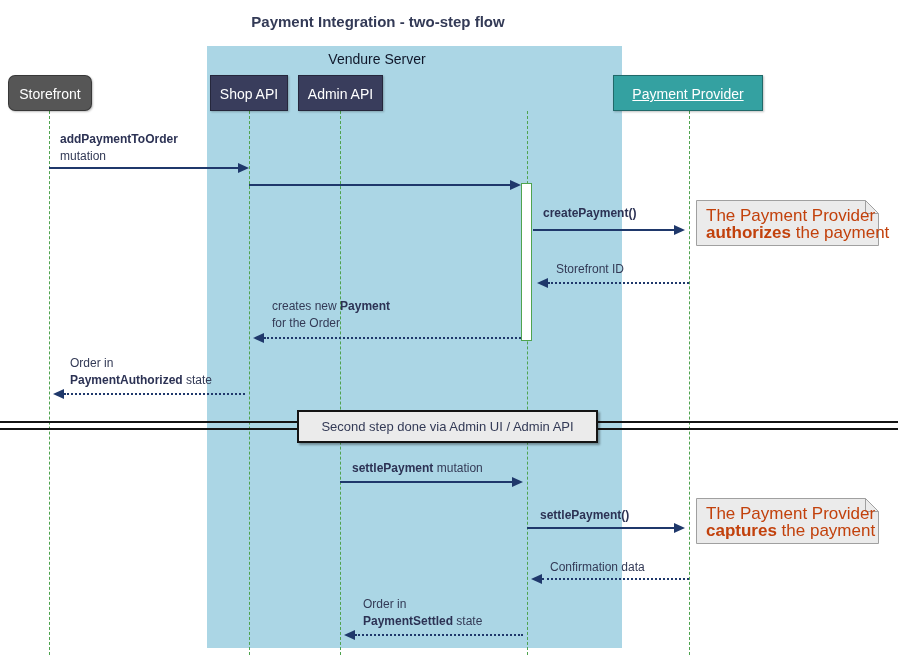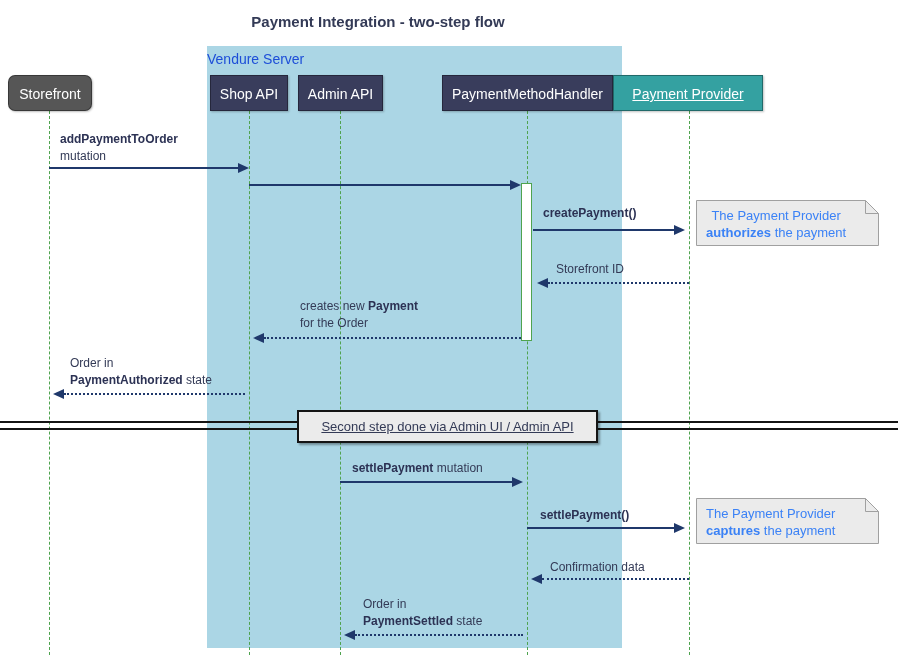--- a/index.html
+++ b/index.html
@@ -5,21 +5,21 @@
   html,body{margin:0;padding:0;background:#fff;}
   #page-root{
     position:relative;width:898px;height:665px;background:#fff;overflow:hidden;
     font-family:"Liberation Sans","DejaVu Sans",sans-serif;color:#333A56;font-size:13px;
   }
   .abs{position:absolute;}
   
   .title{left:0;top:13px;width:756px;text-align:center;font-size:15px;font-weight:bold;color:#333A56;}
   
   .frame{left:207px;top:46px;width:415px;height:602px;background:#ABD6E5;z-index:0;}
-  .frame-label{left:207px;top:51px;width:340px;text-align:left;font-size:14px;color:#1d4ed8;z-index:1;}
+  .frame-label{left:207px;top:51px;width:340px;text-align:center;font-size:14px;color:#0f172a;z-index:1;}
   
   .lifeline{width:0;border-left:1px dashed #4FA34F;top:111px;height:544px;z-index:1;}
   
   .participant{
     top:75px;height:36px;line-height:36px;text-align:center;color:#fff;font-size:14px;
     border:1px solid rgba(0,0,0,0.35);box-shadow:1px 1px 2px rgba(0,0,0,0.25);
     box-sizing:border-box;z-index:3;
   }
   .p-navy{background:#393D5C;}
   .p-gray{background:#565656;border-radius:7px;}
@@ -30,27 +30,27 @@
   .aline{height:0;border-top:2px solid #1F386B;z-index:4;}
   .aline.dotted{border-top:2px dotted #1F386B;}
   .ahead{width:0;height:0;z-index:4;}
   .ahead.right{border-top:5px solid transparent;border-bottom:5px solid transparent;border-left:11px solid #1F386B;}
   .ahead.left{border-top:5px solid transparent;border-bottom:5px solid transparent;border-right:11px solid #1F386B;}
   
   .mlabel{line-height:17px;font-size:12px;color:#333A56;white-space:nowrap;z-index:4;}
   .mlabel b{color:#2C3254;}
   
   .note-box{z-index:4;}
-  .note-text{z-index:5;line-height:17px;font-size:13px;color:#3b82f6;white-space:nowrap;text-align:center;}
+  .note-text{z-index:5;line-height:17px;font-size:17px;color:#c2410c;white-space:nowrap;}
   
   .divider-lines{left:0;top:421px;width:898px;height:5px;border-top:2px solid #141414;border-bottom:2px solid #141414;box-sizing:content-box;z-index:2;}
   .divider-box{
     left:297px;top:410px;width:297px;height:29px;line-height:29px;text-align:center;
     background:#EBEBEB;border:2px solid #141414;box-shadow:2px 2px 2px rgba(0,0,0,0.35);
-    font-size:13px;color:#333A56;z-index:5;text-decoration:underline;
+    font-size:13px;color:#333A56;z-index:5;
   }
 </style>
 </head>
 <body>
 
 <div id="page-root">
 
   <div class="abs title">Payment Integration - two-step flow</div>
 
   <div class="abs frame"></div>
@@ -58,21 +58,20 @@
 
   <div class="abs lifeline" style="left:49px"></div>
   <div class="abs lifeline" style="left:249px"></div>
   <div class="abs lifeline" style="left:340px"></div>
   <div class="abs lifeline" style="left:527px"></div>
   <div class="abs lifeline" style="left:689px"></div>
 
   <div class="abs participant p-gray" style="left:8px;width:84px;">Storefront</div>
   <div class="abs participant p-navy" style="left:210px;width:78px;">Shop API</div>
   <div class="abs participant p-navy" style="left:298px;width:85px;">Admin API</div>
-  <div class="abs participant p-navy" style="left:442px;width:171px;">PaymentMethodHandler</div>
   <div class="abs participant p-teal" style="left:613px;width:150px;text-decoration:underline;">Payment Provider</div>
 
   <div class="abs activation"></div>
 
   <div class="abs mlabel" style="left:60px;top:131px;">
     <div><b>addPaymentToOrder</b></div>
     <div>mutation</div>
   </div>
   <div class="abs aline" style="left:49px;top:167px;width:189px;"></div>
   <div class="abs ahead right" style="left:238px;top:163px;"></div>
@@ -92,21 +91,21 @@
   </div>
   <div class="abs note-text" style="left:706px;top:207px;">
     <div>The Payment Provider</div>
     <div><b>authorizes</b><span> the payment</span></div>
   </div>
 
   <div class="abs mlabel" style="left:556px;top:261px;">Storefront ID</div>
   <div class="abs aline dotted" style="left:548px;top:282px;width:141px;"></div>
   <div class="abs ahead left" style="left:537px;top:278px;"></div>
 
-  <div class="abs mlabel" style="left:272px;top:298px;margin-left:28px;">
+  <div class="abs mlabel" style="left:272px;top:298px;">
     <div><span>creates new </span><b>Payment</b></div>
     <div>for the Order</div>
   </div>
   <div class="abs aline dotted" style="left:264px;top:337px;width:257px;"></div>
   <div class="abs ahead left" style="left:253px;top:333px;"></div>
 
   <div class="abs mlabel" style="left:70px;top:355px;">
     <div>Order in</div>
     <div><b>PaymentAuthorized</b><span> state</span></div>
   </div>

